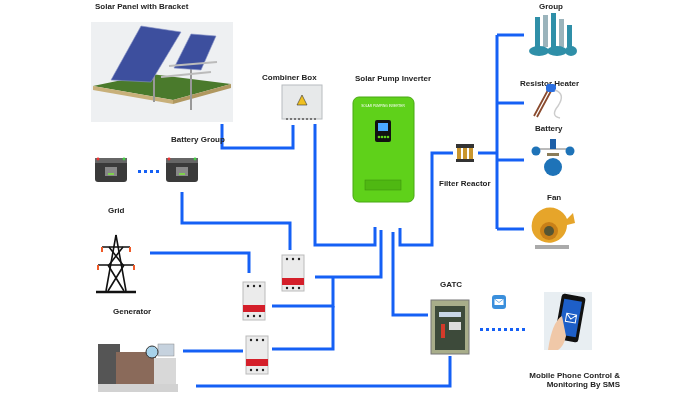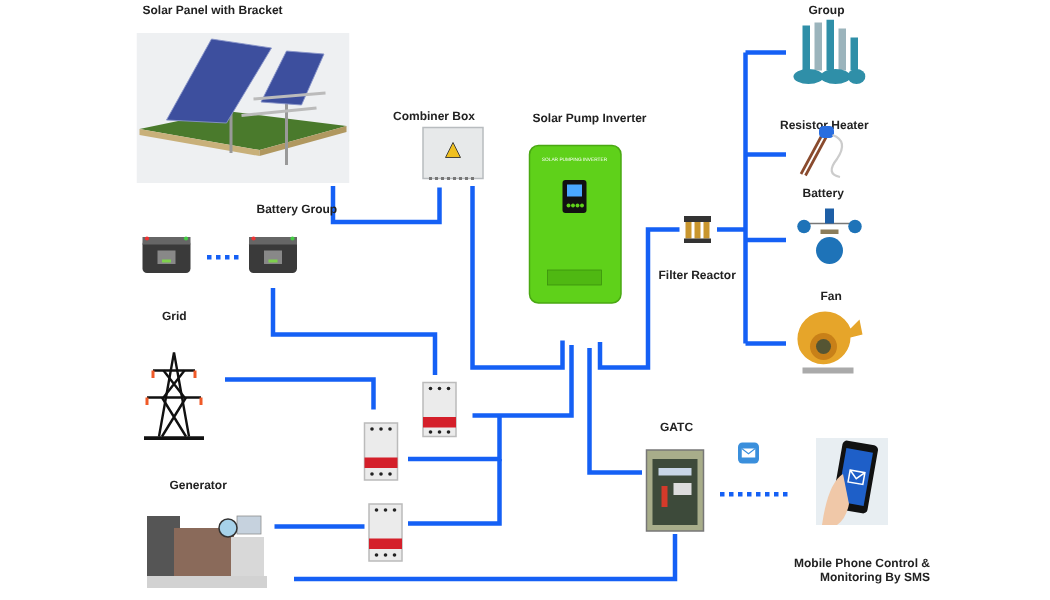--- a/index.html
+++ b/index.html
@@ -61,21 +61,21 @@
     <rect x="516" y="328" width="3" height="3"></rect>
       <rect x="522" y="328" width="3" height="3"></rect>
   </g>
 </svg>
 
 <div class="lbl" style="left:95px;top:2px;">Solar Panel with Bracket</div>
 <div class="lbl" style="left:262px;top:73px;">Combiner Box</div>
 <div class="lbl" style="left:343px;top:74px;margin-left:12px;">Solar Pump Inverter</div>
 <div class="lbl" style="left:125px;top:135px;margin-left:46px;">Battery Group</div>
 <div class="lbl" style="left:108px;top:206px;">Grid</div>
-<div class="lbl" style="left:113px;top:319px;">Generator</div>
+<div class="lbl" style="left:113px;top:307px;">Generator</div>
 <div class="lbl" style="left:439px;top:179px;">Filter Reactor</div>
 <div class="lbl" style="left:539px;top:2px;">Group</div>
 <div class="lbl" style="left:520px;top:67px;margin-top:12px;">Resistor Heater</div>
 <div class="lbl" style="left:535px;top:124px;">Battery</div>
 <div class="lbl" style="left:547px;top:193px;">Fan</div>
 <div class="lbl" style="left:440px;top:280px;text-align:right;">GATC</div>
 <div class="lbl center" style="left:515px;top:371px;width:105px;text-align:right;">
   <div>Mobile Phone Control &amp;</div>
   <div>Monitoring By SMS</div>
 </div>

